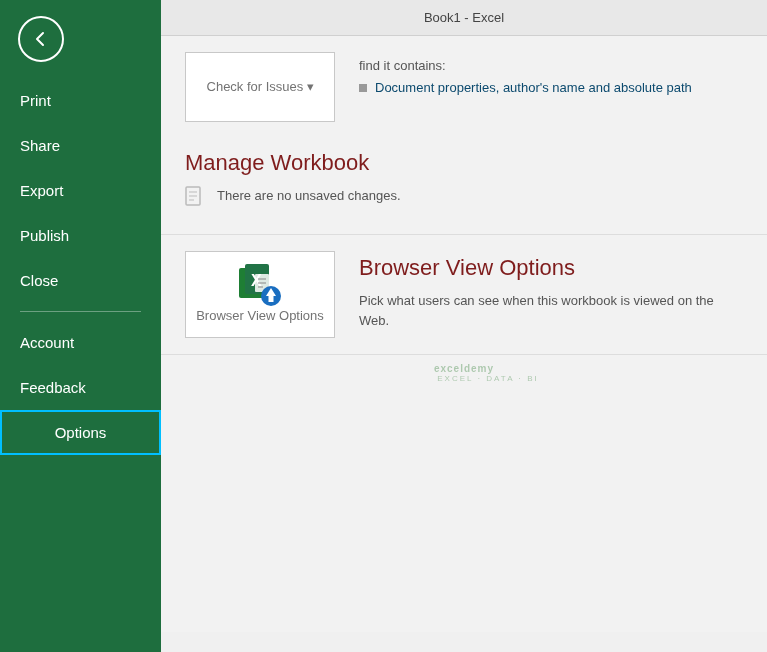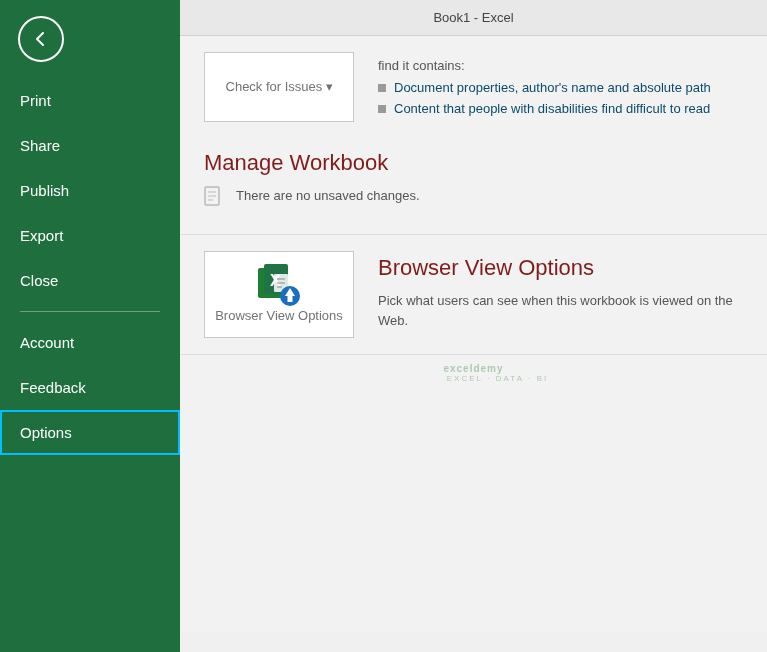--- a/index.html
+++ b/index.html
@@ -7,21 +7,21 @@
       width: 767px;
       height: 652px;
       display: flex;
       font-family: 'Segoe UI', Arial, sans-serif;
       overflow: hidden;
       background: #f0f0f0;
     }
 
     
     .sidebar {
-      width: 180px;
+      width: 161px;
       background: #1e6e3e;
       height: 652px;
       display: flex;
       flex-direction: column;
       color: white;
       flex-shrink: 0;
     }
 
     .back-btn {
       width: 46px;
@@ -47,20 +47,21 @@
 
     .sidebar-divider {
       border: none;
       border-top: 1px solid rgba(255,255,255,0.35);
       margin: 8px 20px;
     }
 
     .sidebar-item.active {
       outline: 2px solid #00bfff;
       outline-offset: -2px;
+      text-align: center;
     }
 
     
     .main-content {
       flex: 1;
       background: #f2f2f2;
       height: 632px;
       overflow-y: auto;
       padding: 0;
     }
@@ -196,22 +197,22 @@
 
 <nav class="sidebar">
   <div class="back-btn">
     <svg width="18" height="18" viewBox="0 0 18 18" fill="none">
       <polyline points="11,3 5,9 11,15" stroke="white" stroke-width="2" stroke-linecap="round" stroke-linejoin="round"></polyline>
     </svg>
   </div>
 
   <div class="sidebar-item">Print</div>
   <div class="sidebar-item">Share</div>
+  <div class="sidebar-item">Export</div>
   <div class="sidebar-item">Publish</div>
-  <div class="sidebar-item">Export</div>
   <div class="sidebar-item">Close</div>
 
   <hr class="sidebar-divider">
 
   <div class="sidebar-item">Account</div>
   <div class="sidebar-item">Feedback</div>
   <div class="sidebar-item active">Options</div>
 </nav>
 
 <div class="main-content">
@@ -223,24 +224,20 @@
   <div class="check-issues-partial">
     <div class="action-btn-box" style="min-height:70px;">
       <span class="btn-label">Check for Issues ▾</span>
     </div>
     <div class="action-info">
       <p class="action-desc">find it contains:</p>
       <ul class="bullet-list">
         <li>
           <span class="bullet-sq"></span>
           <span>Document properties, author's name and absolute path</span>
-        </li>
-        <li>
-          <span class="bullet-sq"></span>
-          <span>Content that people with disabilities find difficult to read</span>
         </li>
       </ul>
     </div>
   </div>
 
   <div class="action-row">
     <div class="action-info">
       <h2 class="action-title">Manage Workbook</h2>
       <div class="no-changes-row">
         <span class="doc-icon">

